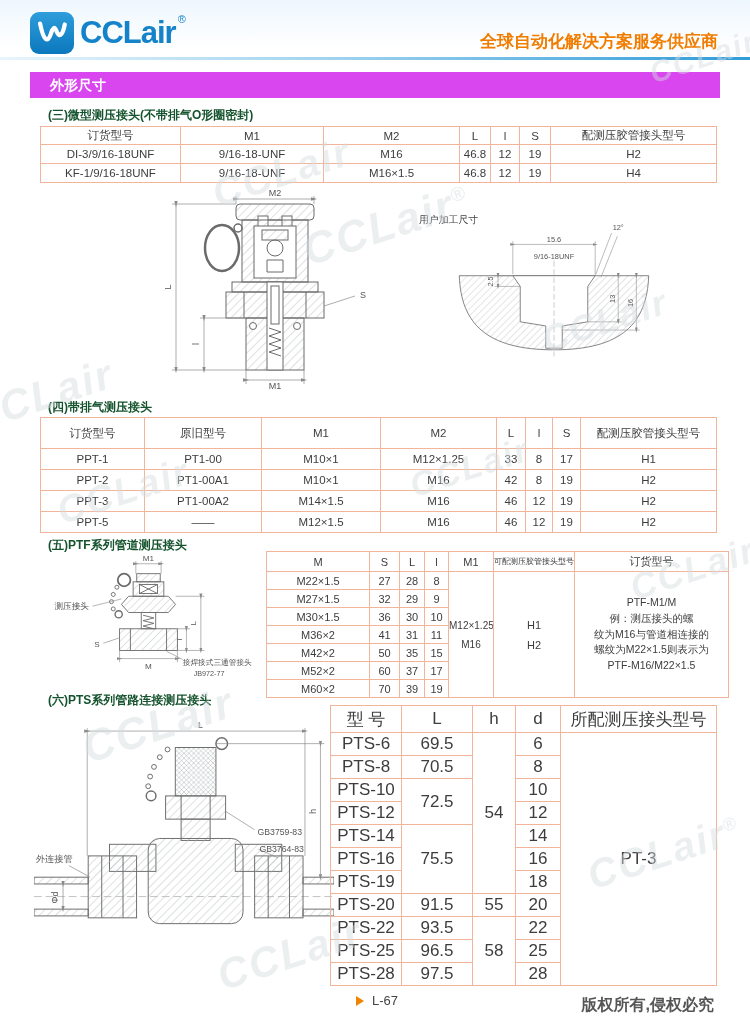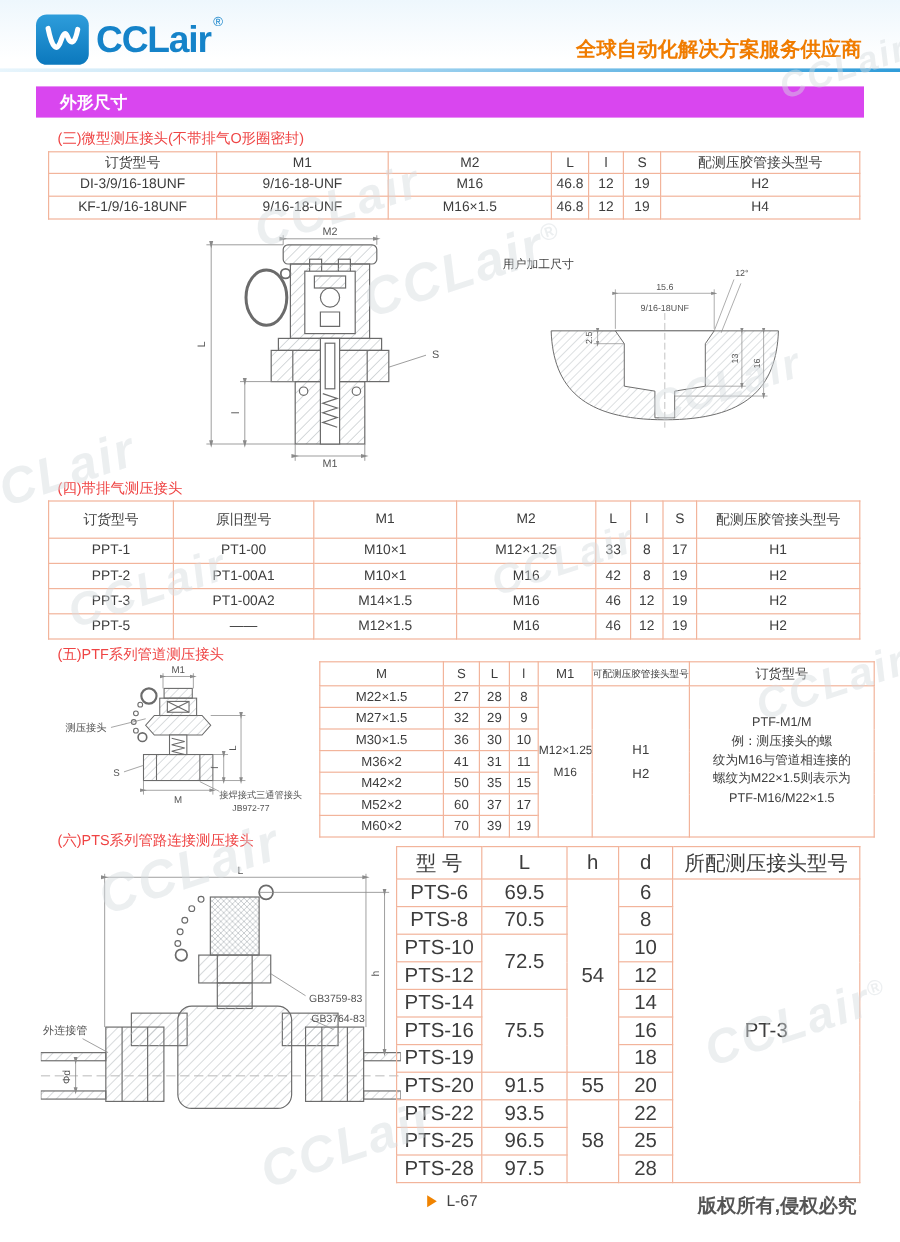--- a/index.html
+++ b/index.html
@@ -12,21 +12,21 @@
   .logo-mark{width:44px;height:42px;border-radius:9px;background:linear-gradient(180deg,#2e9ddb,#0b78bd);
              display:flex;align-items:center;justify-content:center;}
   .brand{font-size:31px;font-weight:bold;color:#1583c9;letter-spacing:-1px;margin-left:6px;line-height:42px;}
   .reg{font-size:11px;color:#1583c9;vertical-align:top;line-height:14px;margin-left:2px;}
   .tagline{position:absolute;right:32px;top:30px;font-size:17px;font-weight:bold;color:#f07c00;}
   .divider{position:absolute;left:0;top:57px;width:750px;height:3px;
            background:linear-gradient(90deg,#e8f5fc 0%,#9fd2ef 45%,#2f9cd9 100%);}
   .section-bar{position:absolute;left:30px;top:72px;width:690px;height:26px;background:#d946ef;
                color:#fff;font-size:14px;font-weight:bold;line-height:26px;padding-left:20px;box-sizing:border-box;z-index:1;}
   
-  .sec-title{position:absolute;font-size:12px;color:#ef4444;z-index:1;}
+  .sec-title{position:absolute;font-size:12px;color:#14532d;z-index:1;font-weight:bold;}
   
   .tbl{position:absolute;border-collapse:collapse;table-layout:fixed;background:transparent;z-index:1;}
   .tbl th,.tbl td{border:1px solid #f2b49b;text-align:center;vertical-align:middle;
                   color:#3d3d3d;font-weight:normal;padding:0;overflow:hidden;}
   .t1{left:40px;top:126px;width:676px;font-size:11.5px;}
   .t1 th{height:17px;} .t1 td{height:18px;}
   .t2{left:40px;top:417px;width:676px;font-size:11.5px;}
   .t2 th{height:30px;} .t2 td{height:20px;}
   .t5{left:266px;top:551px;width:462px;font-size:11px;}
   .t5 th{height:19px;} .t5 td{height:17px;}

